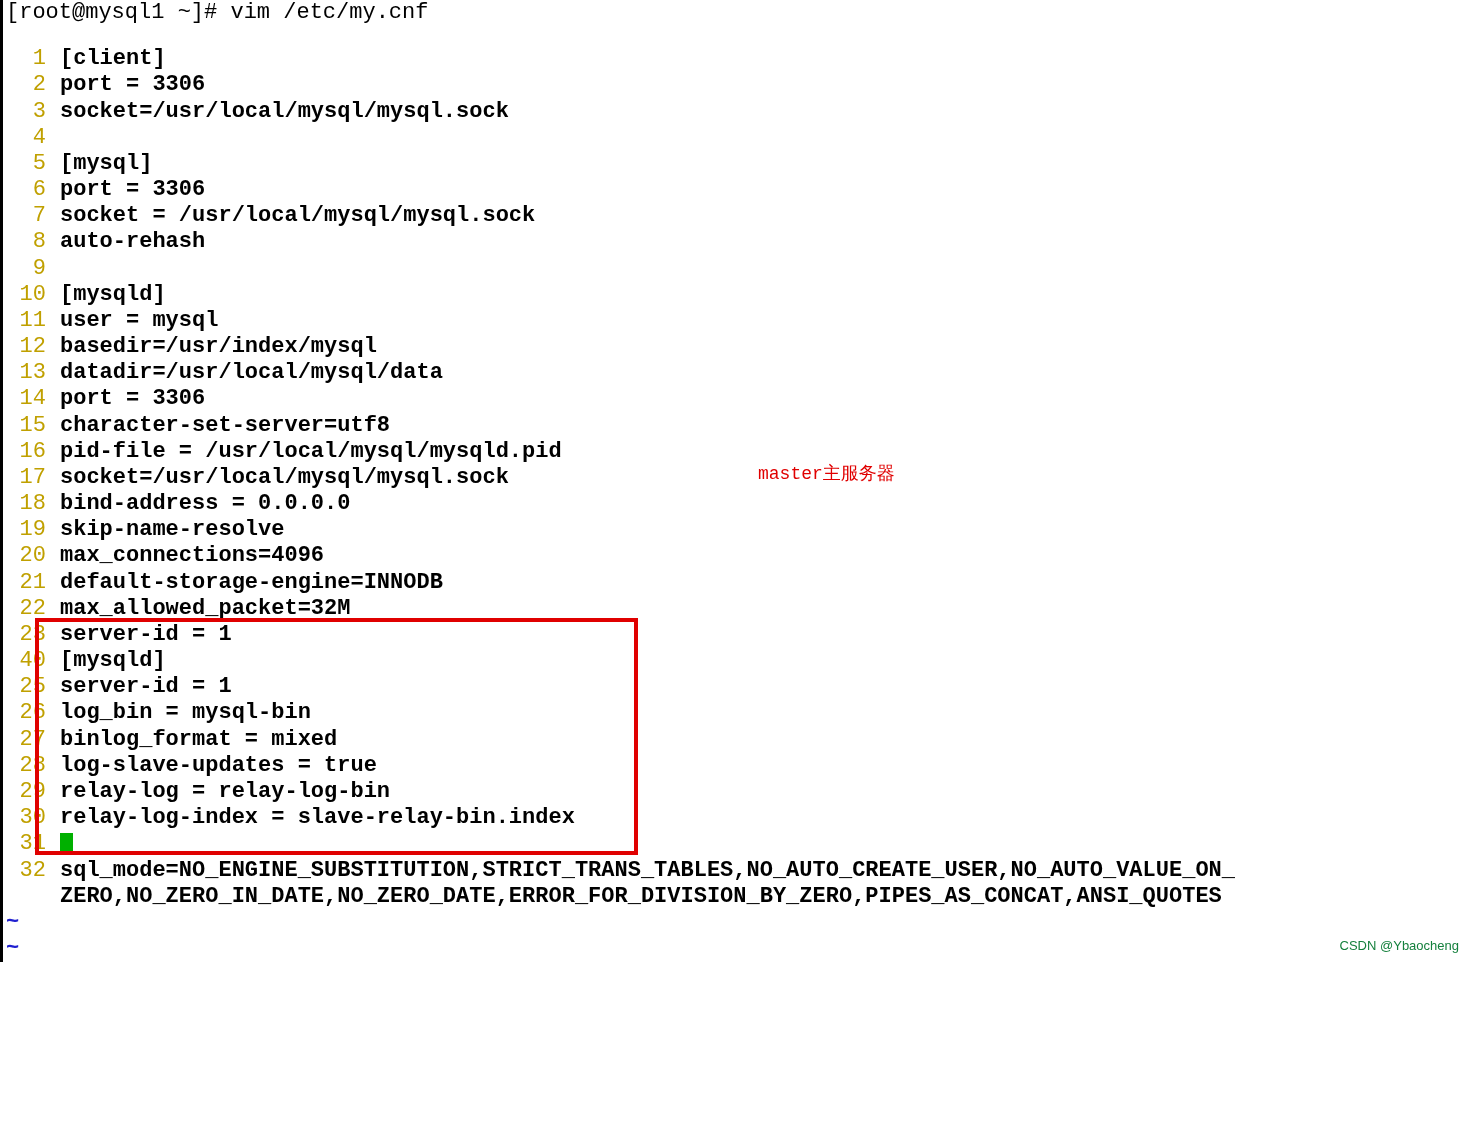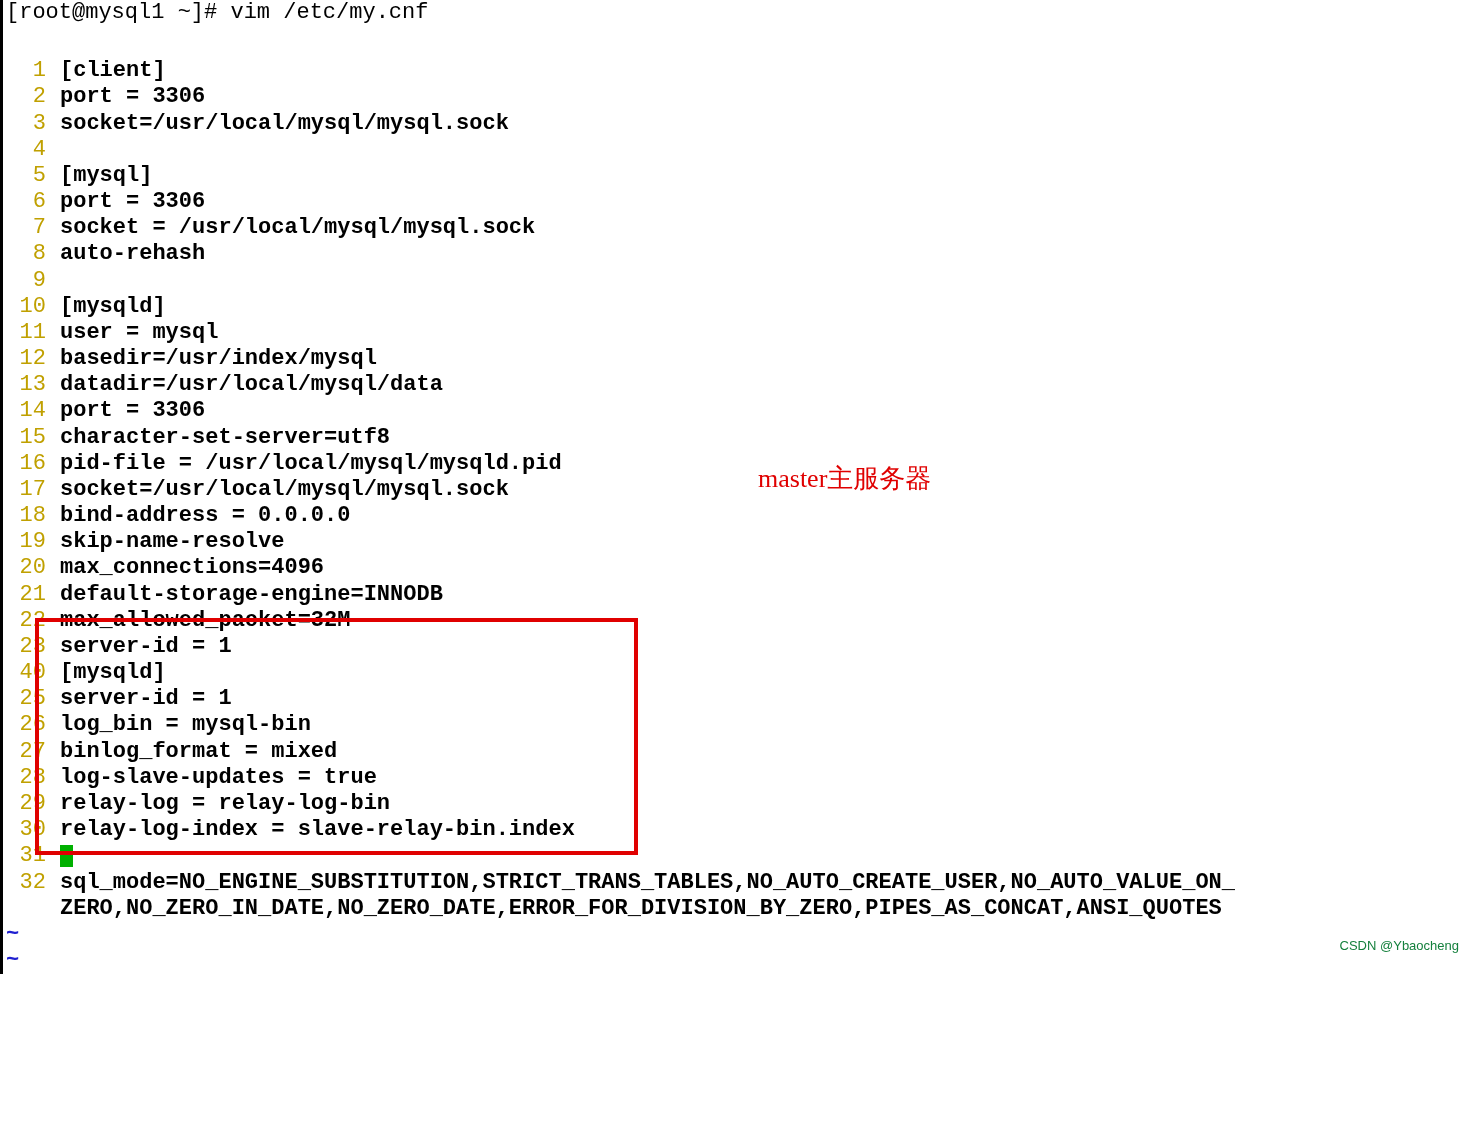--- a/index.html
+++ b/index.html
@@ -8,21 +8,21 @@
       font-size: 22px;
       background: #ffffff;
       color: #000000;
       padding: 0;
       line-height: 1.19;
       white-space: nowrap;
       overflow: hidden;
       position: relative;
     }
     .terminal { border-left: 3px solid #000; padding-left: 3px; }
-    .prompt-line { margin-bottom: 32px; }
+    .prompt-line { margin-bottom: 20px; }
     .line { display: flex; }
     .line-number {
       width: 40px;
       text-align: right;
       color: #c0a000;
       margin-right: 14px;
       flex-shrink: 0;
     }
     .line-content { white-space: pre; font-weight: bold; }
     .cursor {
@@ -39,22 +39,22 @@
       left: 35px;
       width: 603px;
       height: 237px;
       pointer-events: none;
     }
     .annotation {
       position: absolute;
       top: 464px;
       left: 758px;
       color: #e00000;
-      font-size: 26px;
-      font-family: Liberation Serif, serif;
+      font-size: 18px;
+      font-family: Liberation Mono, monospace;
     }
     .tilde { color: #2020d0; font-weight: bold; }
     .watermark {
       position: absolute;
       right: 8px;
       top: 938px;
       color: #15803d;
       font-size: 13px;
       font-family: Arial, sans-serif;
     }

